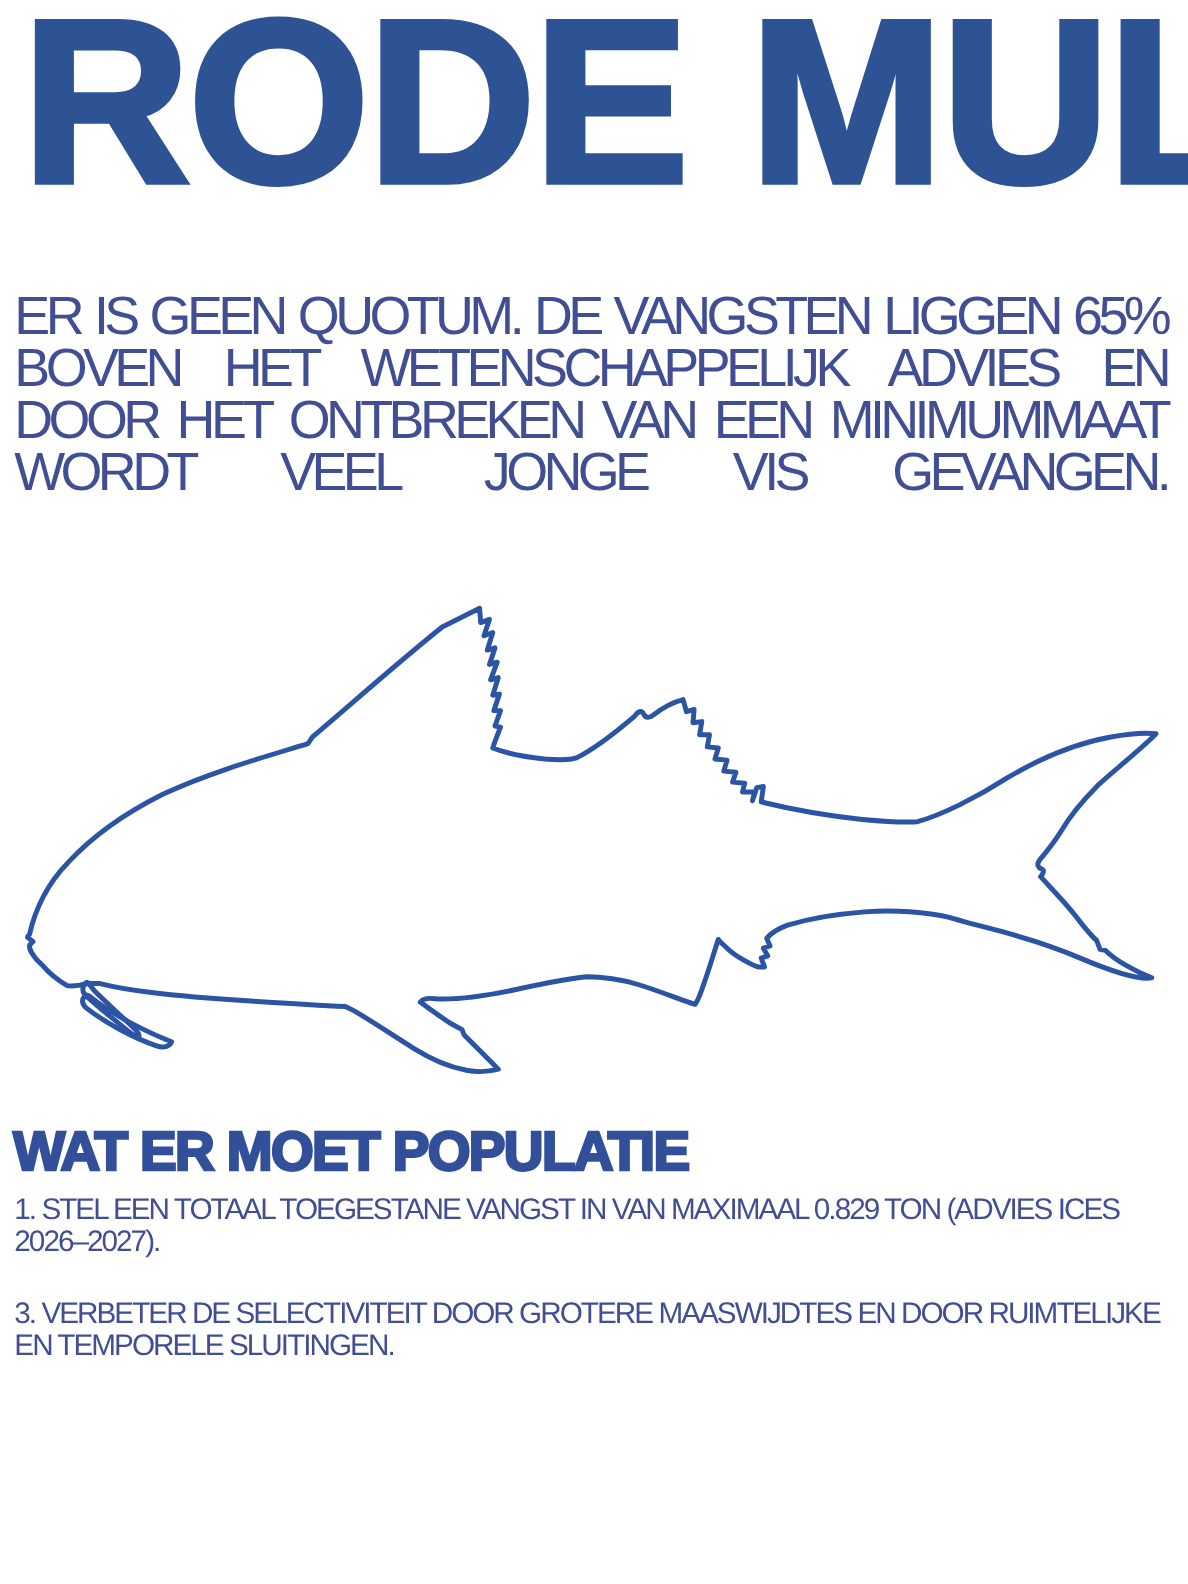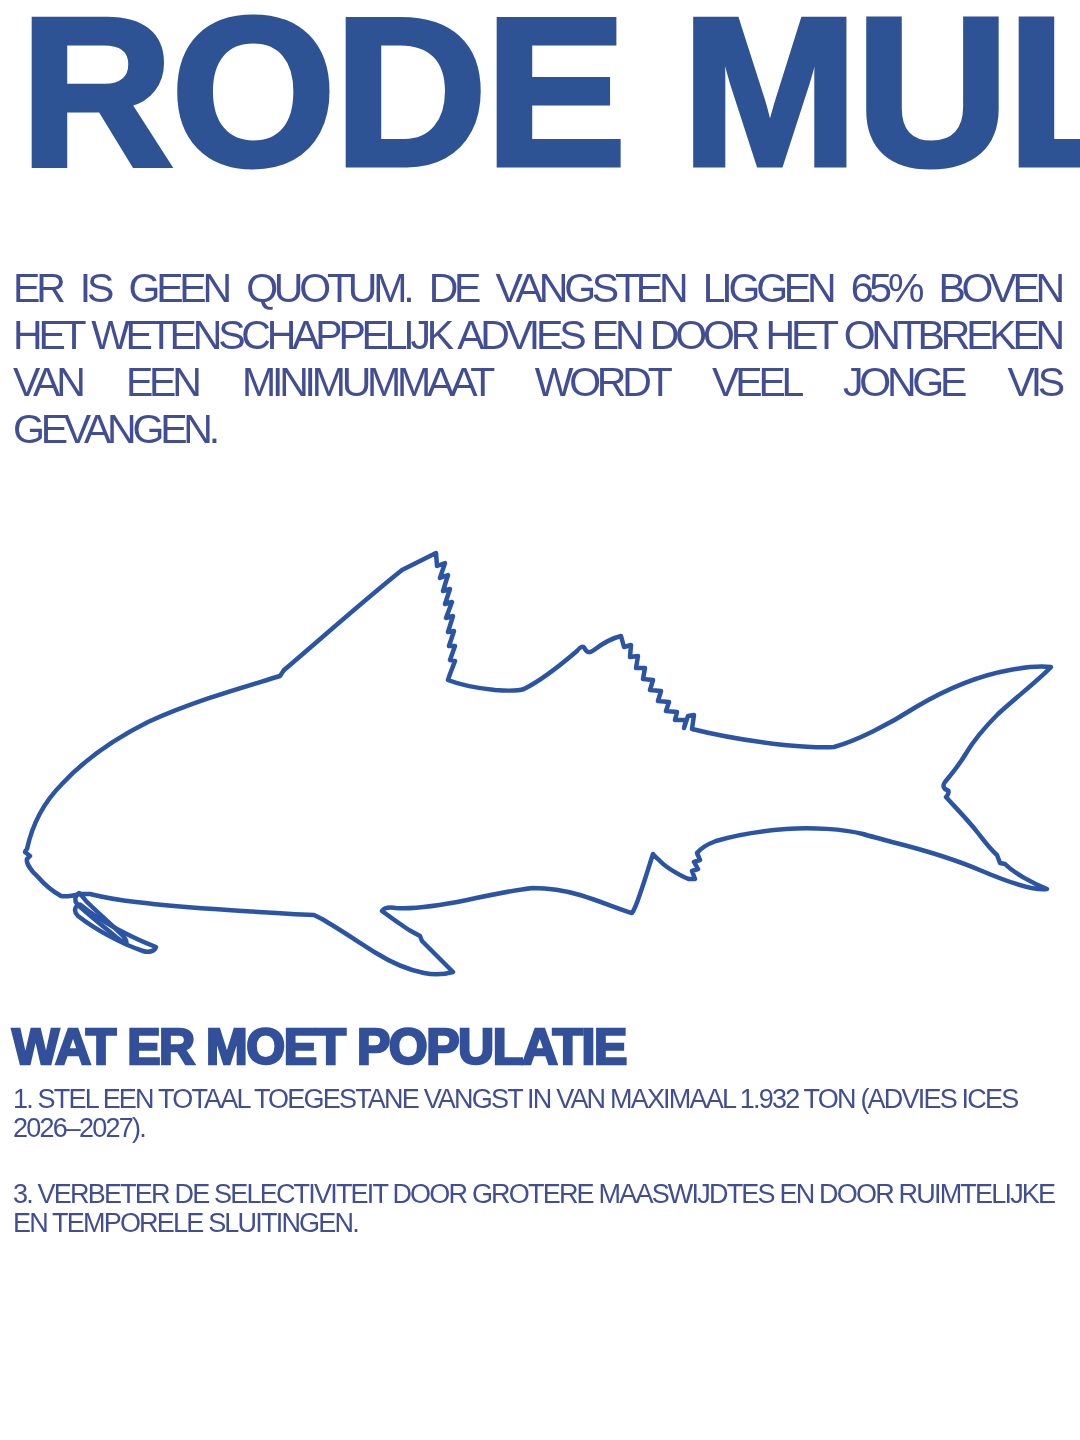--- a/index.html
+++ b/index.html
@@ -24,21 +24,21 @@
     color: #2e5395;
     -webkit-text-stroke: 5px #2e5395;
     white-space: nowrap;
   }
   .intro {
     position: absolute;
     left: 13px;
     top: 265px;
     width: 1048px;
     margin: 0;
-    font-size: 41px;
+    font-size: 49px;
     line-height: 47px;
     letter-spacing: -4.2px;
     word-spacing: 2px;
     color: #414e94;
     text-align: justify;
     text-align-last: justify;
   }
   .fish-wrap {
     position: absolute;
     left: 0;
@@ -170,17 +170,17 @@
                  C 148 444 132 437 117 429
                  C 103 421 89 412 82 406
                  C 81 405 79 404 78 405 Z"></path>
       </g>
     </svg>
   </div>
 
   <h2 class="section-heading">WAT ER MOET POPULATIE</h2>
 
   <div class="measures">
-    <p>1. STEL EEN TOTAAL TOEGESTANE VANGST IN VAN MAXIMAAL 1.932 TON (ADVIES ICES 2026–2027).</p>
+    <p>1. STEL EEN TOTAAL TOEGESTANE VANGST IN VAN MAXIMAAL 0.829 TON (ADVIES ICES 2026–2027).</p>
     <p>3. VERBETER DE SELECTIVITEIT DOOR GROTERE MAASWIJDTES EN DOOR RUIMTELIJKE EN TEMPORELE SLUITINGEN.</p>
   </div>
 
 </div>
 
 </body></html>

